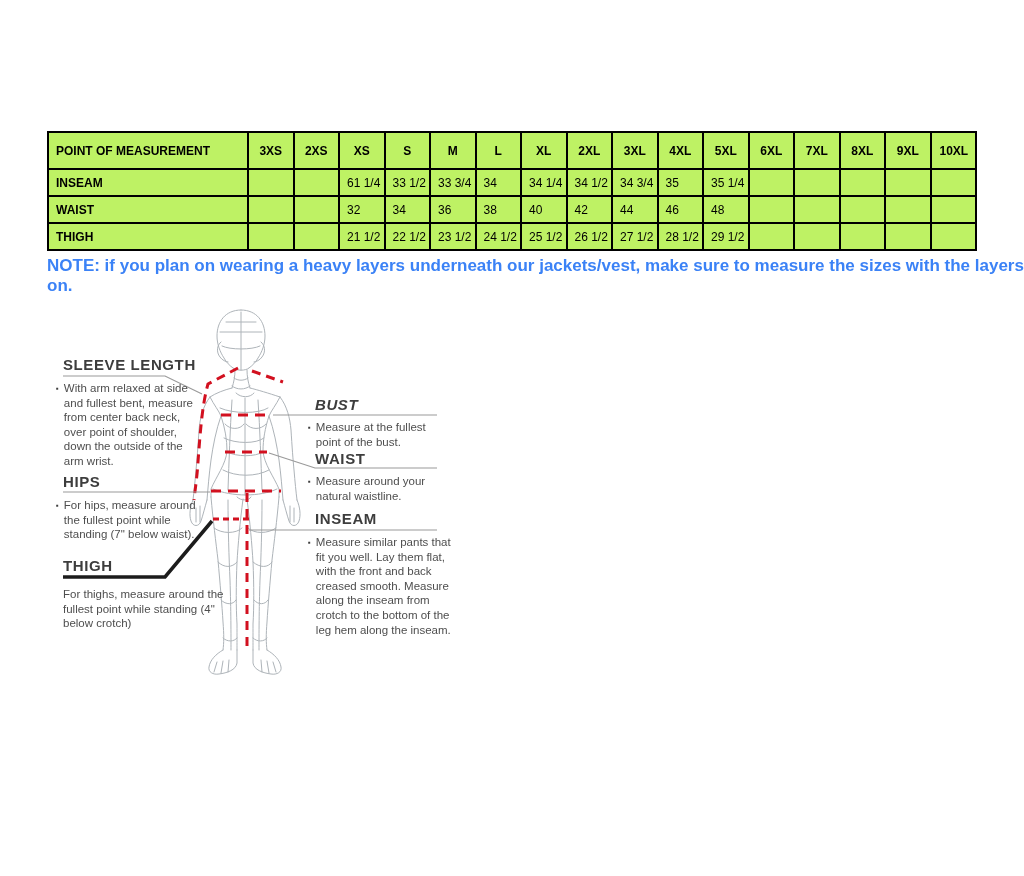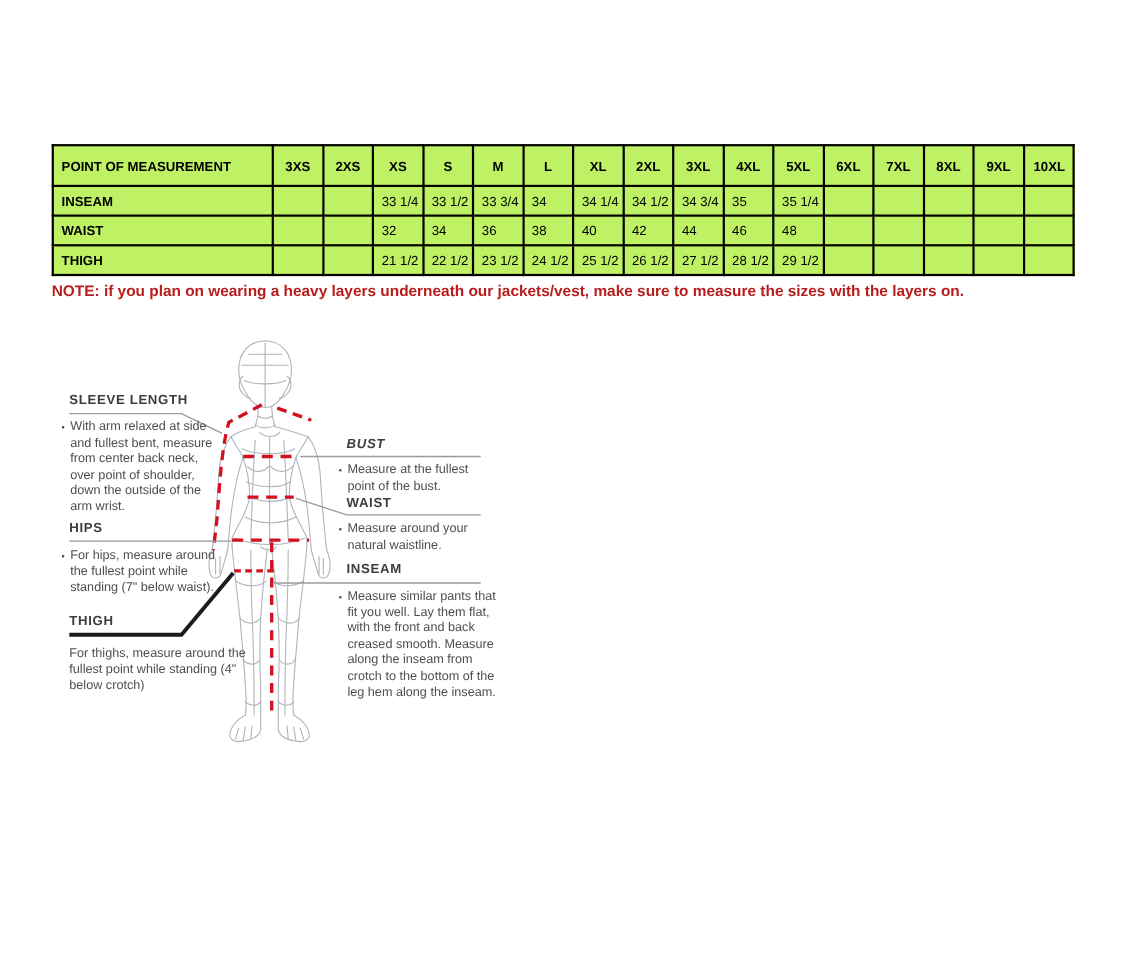--- a/index.html
+++ b/index.html
@@ -19,27 +19,27 @@
     border:2px solid #000;font-size:12px;padding:0 0 0 7px;text-align:left;
     overflow:hidden;white-space:nowrap;color:#000;
   }
   table.size-table thead th{height:19px;font-weight:bold;}
   table.size-table thead th.size-col{text-align:center;padding:8px;}
   table.size-table tbody th.row-label{font-weight:bold;height:25px;}
   table.size-table tbody td{font-weight:normal;height:25px;}
   col.label-col{width:200px;}
   col.size-col{width:45.5px;}
   
-  .note{position:absolute;left:47px;top:256px;margin:0;font-size:14px;font-weight:bold;color:#b91c1c;}
+  .note{position:absolute;left:47px;top:256px;margin:0;font-size:17px;font-weight:bold;color:#3b82f6;}
   
   .diagram{position:absolute;left:40px;top:300px;width:500px;height:392px;}
   .diagram svg{position:absolute;left:0;top:0;}
   .dlabel{position:absolute;}
   .dlabel h4{
-    margin:0;font-size:12px;font-weight:bold;color:#3d3d3d;letter-spacing:.6px;
+    margin:0;font-size:15px;font-weight:bold;color:#3d3d3d;letter-spacing:.6px;
     font-family:"Liberation Sans",sans-serif;line-height:1.05;
   }
   .dlabel .desc{display:flex;gap:5px;font-size:11.5px;line-height:1.27;color:#4e4e4e;}
   .dlabel .bullet{flex:0 0 auto;font-size:8px;line-height:1;padding-top:4px;color:#3d3d3d;}
   .dlabel .txt{flex:1 1 auto;}
   .wire{stroke:var(--wireframe);fill:none;stroke-width:1;stroke-linecap:round;stroke-linejoin:round;}
   .measure{stroke:var(--measure-line);fill:none;stroke-width:3;stroke-linecap:butt;}
   .connector{stroke:var(--connector);fill:none;stroke-width:1.2;}
   .connector-thick{stroke:var(--thick-connector);fill:none;stroke-width:3.5;}
 </style>
@@ -88,21 +88,21 @@
           <th class="size-col">8XL</th>
           <th class="size-col">9XL</th>
           <th class="size-col">10XL</th>
         </tr>
     </thead>
     <tbody id="size-table-body">
         <tr>
           <th class="row-label">INSEAM</th>
           <td></td>
           <td></td>
-          <td>33 1/4</td>
+          <td>61 1/4</td>
           <td>33 1/2</td>
           <td>33 3/4</td>
           <td>34</td>
           <td>34 1/4</td>
           <td>34 1/2</td>
           <td>34 3/4</td>
           <td>35</td>
           <td>35 1/4</td>
           <td></td>
           <td></td>

